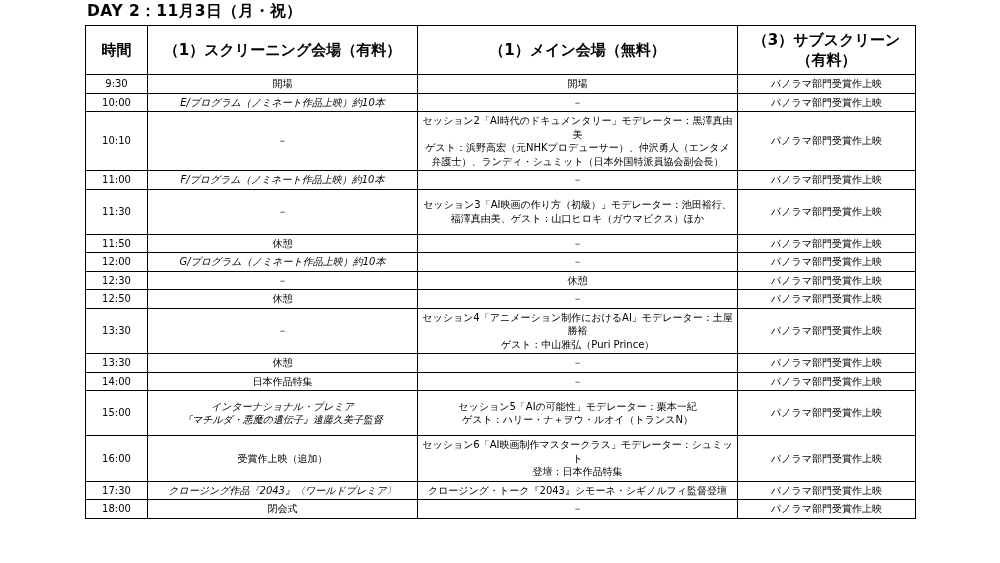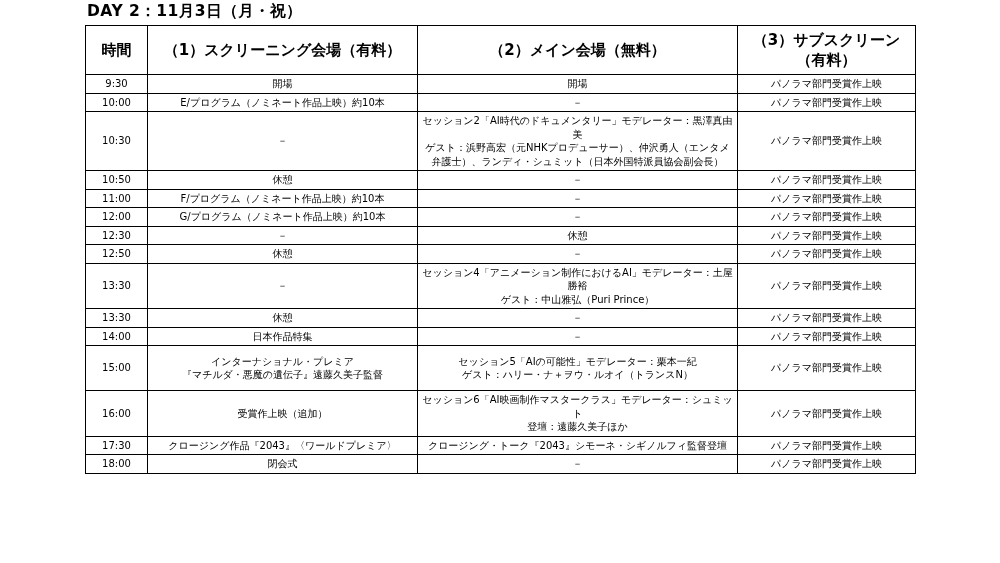--- a/index.html
+++ b/index.html
@@ -55,20 +55,21 @@
   col.c-b { width: 320px; }
   col.c-c { width: 178px; }
 
   td.time {
     text-align: right;
     padding-right: 8px;
     font-size: 10.5px;
   }
   td.bold {
     font-weight: bold;
+    font-style: italic;
   }
   td.dash {
     font-size: 11px;
   }
   .cell-lines span {
     display: block;
   }
   .tall td { height: 40px; }
 </style>
 </head>
@@ -80,21 +81,21 @@
     <colgroup>
       <col class="c-time">
       <col class="c-a">
       <col class="c-b">
       <col class="c-c">
     </colgroup>
     <thead>
       <tr>
         <th>時間</th>
         <th>（1）スクリーニング会場（有料）</th>
-        <th>（2）メイン会場（無料）</th>
+        <th>（1）メイン会場（無料）</th>
         <th>（3）サブスクリーン（有料）</th>
       </tr>
     </thead>
     <tbody>
         <tr>
           <td class="time">9:30</td>
           <td>
             <div class="cell-lines">
               <span>開場</span>
             </div>
@@ -122,62 +123,81 @@
               <span>－</span>
             </div>
           </td>
           <td>
             <div class="cell-lines">
               <span>パノラマ部門受賞作上映</span>
             </div>
           </td>
         </tr>
         <tr class="tall">
-          <td class="time">10:30</td>
+          <td class="time">10:10</td>
           <td class="dash">
             <div class="cell-lines">
               <span>－</span>
             </div>
           </td>
           <td>
             <div class="cell-lines">
               <span>セッション2「AI時代のドキュメンタリー」モデレーター：黒澤真由美</span>
               <span>ゲスト：浜野高宏（元NHKプロデューサー）、仲沢勇人（エンタメ</span>
               <span>弁護士）、ランディ・シュミット（日本外国特派員協会副会長）</span>
             </div>
           </td>
           <td>
             <div class="cell-lines">
               <span>パノラマ部門受賞作上映</span>
             </div>
           </td>
         </tr>
         <tr>
-          <td class="time">10:50</td>
+          <td class="time">11:00</td>
+          <td class="bold">
+            <div class="cell-lines">
+              <span>F/プログラム（ノミネート作品上映）約10本</span>
+            </div>
+          </td>
+          <td class="dash">
+            <div class="cell-lines">
+              <span>－</span>
+            </div>
+          </td>
+          <td>
+            <div class="cell-lines">
+              <span>パノラマ部門受賞作上映</span>
+            </div>
+          </td>
+        </tr>
+        <tr class="tall">
+          <td class="time">11:30</td>
+          <td class="dash">
+            <div class="cell-lines">
+              <span>－</span>
+            </div>
+          </td>
+          <td>
+            <div class="cell-lines">
+              <span>セッション3「AI映画の作り方（初級）」モデレーター：池田裕行、</span>
+              <span>福澤真由美、ゲスト：山口ヒロキ（ガウマビクス）ほか</span>
+            </div>
+          </td>
+          <td>
+            <div class="cell-lines">
+              <span>パノラマ部門受賞作上映</span>
+            </div>
+          </td>
+        </tr>
+        <tr>
+          <td class="time">11:50</td>
           <td>
             <div class="cell-lines">
               <span>休憩</span>
-            </div>
-          </td>
-          <td class="dash">
-            <div class="cell-lines">
-              <span>－</span>
-            </div>
-          </td>
-          <td>
-            <div class="cell-lines">
-              <span>パノラマ部門受賞作上映</span>
-            </div>
-          </td>
-        </tr>
-        <tr>
-          <td class="time">11:00</td>
-          <td class="bold">
-            <div class="cell-lines">
-              <span>F/プログラム（ノミネート作品上映）約10本</span>
             </div>
           </td>
           <td class="dash">
             <div class="cell-lines">
               <span>－</span>
             </div>
           </td>
           <td>
             <div class="cell-lines">
               <span>パノラマ部門受賞作上映</span>
@@ -316,21 +336,21 @@
         <tr class="tall">
           <td class="time">16:00</td>
           <td>
             <div class="cell-lines">
               <span>受賞作上映（追加）</span>
             </div>
           </td>
           <td>
             <div class="cell-lines">
               <span>セッション6「AI映画制作マスタークラス」モデレーター：シュミット</span>
-              <span>登壇：遠藤久美子ほか</span>
+              <span>登壇：日本作品特集</span>
             </div>
           </td>
           <td>
             <div class="cell-lines">
               <span>パノラマ部門受賞作上映</span>
             </div>
           </td>
         </tr>
         <tr>
           <td class="time">17:30</td>

